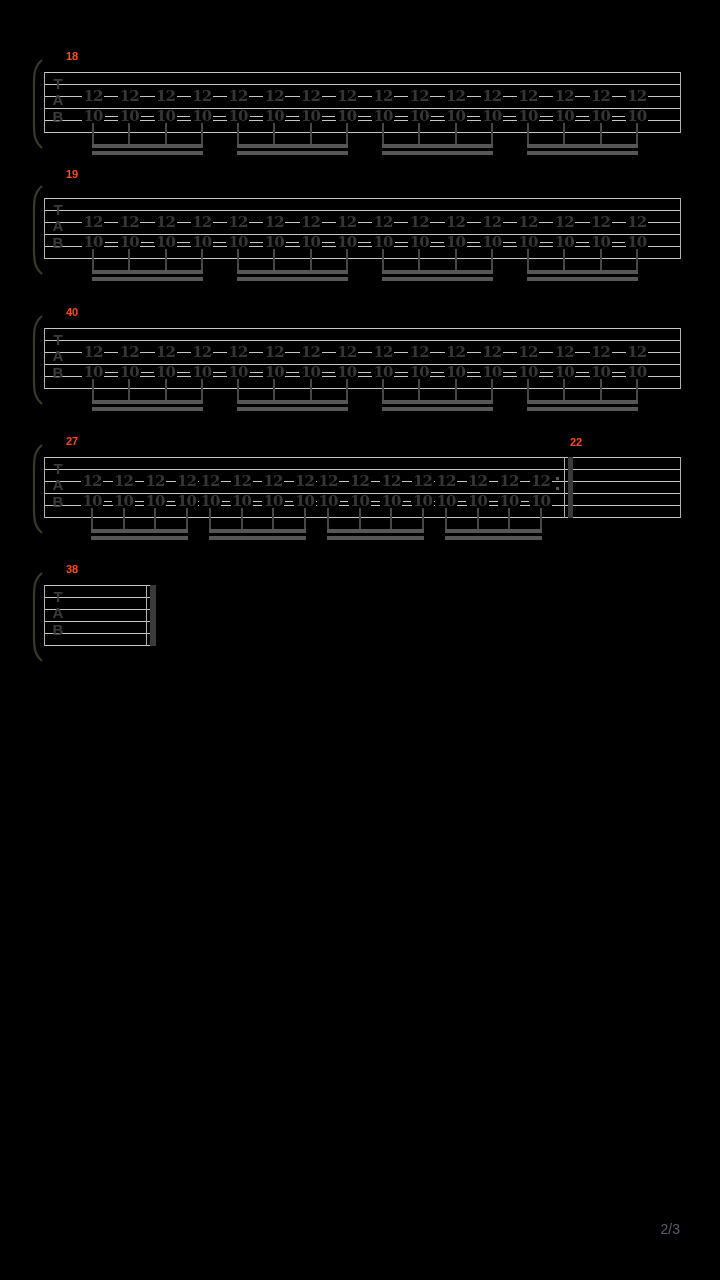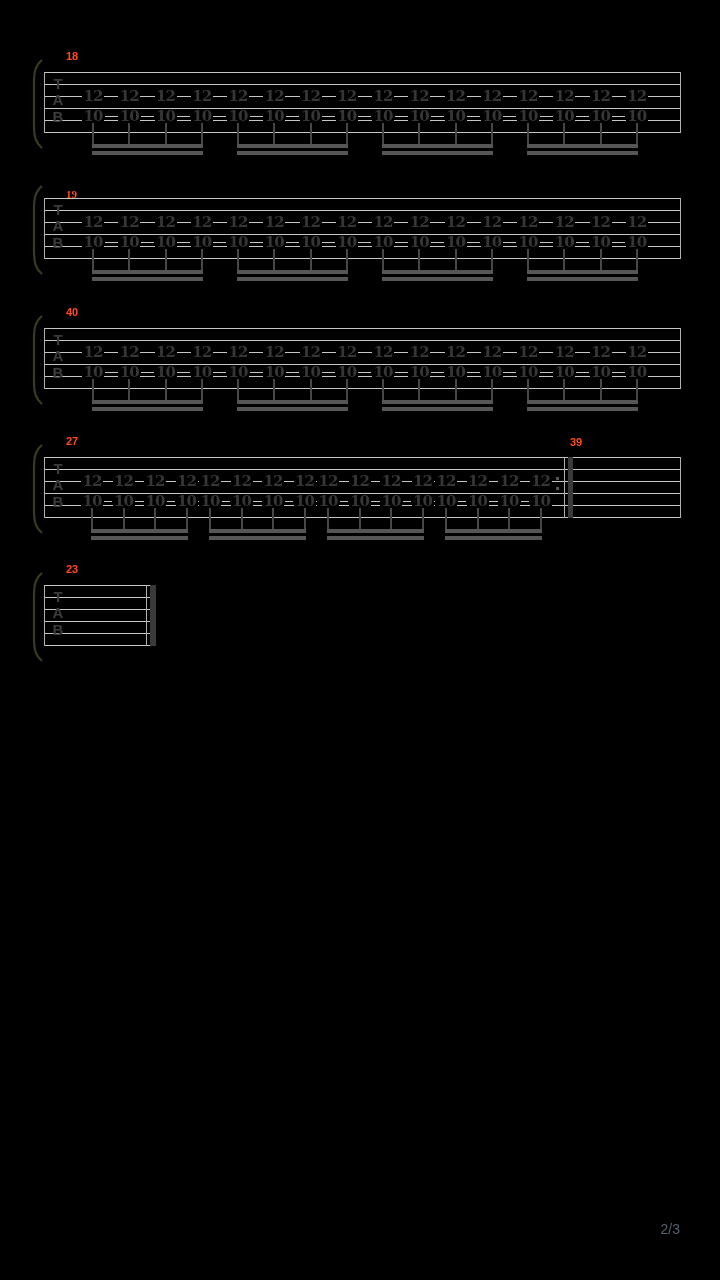--- a/index.html
+++ b/index.html
@@ -147,21 +147,21 @@
       <div class="staff-line" style="left: 44px; width: 637px; top: 210px;"></div>
       <div class="staff-line" style="left: 44px; width: 637px; top: 222px;"></div>
       <div class="staff-line" style="left: 44px; width: 637px; top: 234px;"></div>
       <div class="staff-line" style="left: 44px; width: 637px; top: 246px;"></div>
       <div class="staff-line" style="left: 44px; width: 637px; top: 258px;"></div>
       <div class="barline" style="left: 44px; top: 198px; height: 61px;"></div>
       <div class="barline" style="left: 680px; top: 198px; height: 61px;"></div>
       <div class="clef-letter" style="left: 48px; top: 201.5px;">T</div>
       <div class="clef-letter" style="left: 48px; top: 218px;">A</div>
       <div class="clef-letter" style="left: 48px; top: 234.5px;">B</div>
-      <div class="measure-label" style="left: 66px; top: 188px; font-family: Liberation Serif, serif;">19</div>
+      <div class="measure-label" style="left: 66px; top: 168px;">19</div>
       <div class="fret" style="left: 82px; top: 215.5px;">12</div>
       <div class="fret" style="left: 82px; top: 235.5px;">10</div>
       <div class="note-stem" style="left: 92px; top: 248px; height: 23px;"></div>
       <div class="fret" style="left: 118.27px; top: 215.5px;">12</div>
       <div class="fret" style="left: 118.27px; top: 235.5px;">10</div>
       <div class="note-stem" style="left: 128.27px; top: 248px; height: 23px;"></div>
       <div class="fret" style="left: 154.54px; top: 215.5px;">12</div>
       <div class="fret" style="left: 154.54px; top: 235.5px;">10</div>
       <div class="note-stem" style="left: 164.54px; top: 248px; height: 23px;"></div>
       <div class="fret" style="left: 190.81px; top: 215.5px;">12</div>
@@ -354,21 +354,21 @@
       <div class="barline" style="left: 44px; top: 457px; height: 61px;"></div>
       <div class="barline" style="left: 680px; top: 457px; height: 61px;"></div>
       <div class="repeat-dot" style="left: 556px; top: 477px;"></div>
       <div class="repeat-dot" style="left: 556px; top: 487px;"></div>
       <div class="barline" style="left: 564px; top: 457px; height: 61px;"></div>
       <div class="barline-thick" style="left: 567.5px; width: 5px; top: 457px; height: 61px;"></div>
       <div class="clef-letter" style="left: 48px; top: 460.5px;">T</div>
       <div class="clef-letter" style="left: 48px; top: 477px;">A</div>
       <div class="clef-letter" style="left: 48px; top: 493.5px;">B</div>
       <div class="measure-label" style="left: 66px; top: 435px;">27</div>
-      <div class="measure-label" style="left: 570px; top: 436px;">39</div>
+      <div class="measure-label" style="left: 570px; top: 436px;">22</div>
       <div class="fret" style="left: 81px; top: 474.5px;">12</div>
       <div class="fret" style="left: 81px; top: 494.5px;">10</div>
       <div class="note-stem" style="left: 91px; top: 507px; height: 23px;"></div>
       <div class="fret" style="left: 112.5px; top: 474.5px;">12</div>
       <div class="fret" style="left: 112.5px; top: 494.5px;">10</div>
       <div class="note-stem" style="left: 122.5px; top: 507px; height: 23px;"></div>
       <div class="fret" style="left: 144px; top: 474.5px;">12</div>
       <div class="fret" style="left: 144px; top: 494.5px;">10</div>
       <div class="note-stem" style="left: 154px; top: 507px; height: 23px;"></div>
       <div class="fret" style="left: 175.5px; top: 474.5px;">12</div>
@@ -456,16 +456,16 @@
       <div class="staff-line" style="left: 44px; width: 112px; top: 609px;"></div>
       <div class="staff-line" style="left: 44px; width: 112px; top: 621px;"></div>
       <div class="staff-line" style="left: 44px; width: 112px; top: 633px;"></div>
       <div class="staff-line" style="left: 44px; width: 112px; top: 645px;"></div>
       <div class="barline" style="left: 44px; top: 585px; height: 61px;"></div>
       <div class="barline" style="left: 146px; top: 585px; height: 61px;"></div>
       <div class="barline-thick" style="left: 150px; width: 5.5px; top: 585px; height: 61px;"></div>
       <div class="clef-letter" style="left: 48px; top: 588.5px;">T</div>
       <div class="clef-letter" style="left: 48px; top: 605px;">A</div>
       <div class="clef-letter" style="left: 48px; top: 621.5px;">B</div>
-      <div class="measure-label" style="left: 66px; top: 563px;">23</div>
+      <div class="measure-label" style="left: 66px; top: 563px;">38</div>
     </div>
   <div class="page-indicator">2/3</div>
 </div>
 
 </body></html>

